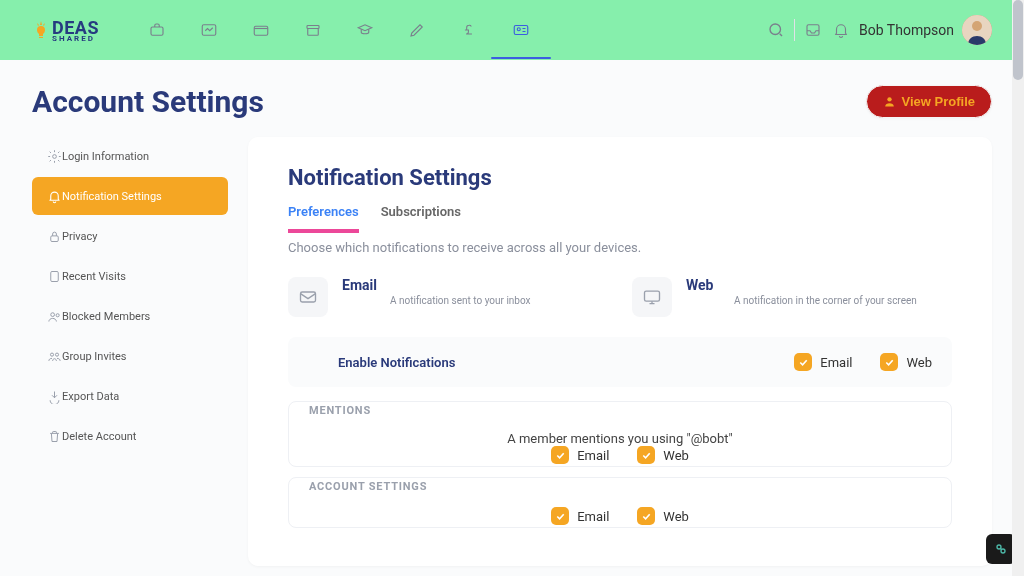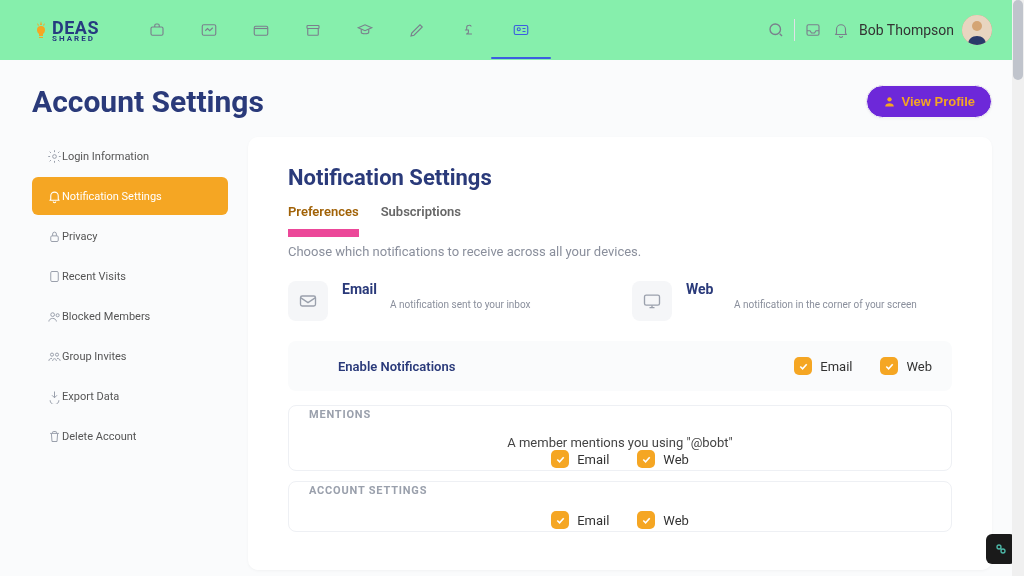--- a/index.html
+++ b/index.html
@@ -13,32 +13,32 @@
 .nav-icon.active { color:#3b5ee0; }
 .nav-icon.active::after { content:""; position:absolute; bottom:-19px; left:-20px; right:-20px; height:2px; background:#3b5ee0; border-radius:2px; }
 .header-right { display:flex; align-items:center; gap:8px; }
 .header-right .divider { width:1px; height:22px; background:#e0e2e8; }
 .username { font-size:14px; color:#333; }
 .avatar { width:30px; height:30px; border-radius:50%; background: linear-gradient(135deg,#d4a574 0%, #b8946a 50%, #9c7d5a 100%); display:flex; align-items:center; justify-content:center; overflow:hidden; }
 .avatar svg { width:100%; height:100%; }
 .page-wrap { padding: 24px 32px 0 32px; }
 .page-head { display:flex; align-items:center; justify-content:space-between; margin-bottom: 18px; }
 .page-title { font-size:30px; font-weight:700; color:#2a3a7a; }
-.view-profile { background:#6d28d9; border:1px solid #f5f5f5; border-radius:20px; padding:8px 16px; font-size:13px; color:#f5a623; font-weight:600; display:flex; align-items:center; gap:6px; cursor:pointer; box-shadow: 0 1px 3px rgba(0,0,0,0.04); }
+.view-profile { background:#b91c1c; border:1px solid #f5f5f5; border-radius:20px; padding:8px 16px; font-size:13px; color:#f5a623; font-weight:600; display:flex; align-items:center; gap:6px; cursor:pointer; box-shadow: 0 1px 3px rgba(0,0,0,0.04); }
 .content { display:flex; gap:20px; }
 .sidebar { width:196px; flex-shrink:0; }
 .side-item { display:flex; align-items:center; gap:0; padding:11px 14px; font-size:11px; color:#555; border-radius:6px; cursor:pointer; margin-bottom:2px; }
 .side-item.active { background:#f5a623; color:#fff; }
 .side-item .si-icon { width:16px; height:16px; display:flex; align-items:center; justify-content:center; color:#9aa0ac; }
 .side-item.active .si-icon { color:#fff; }
 .main { flex:1; background:#fff; border-radius:10px; padding:28px 40px; box-shadow: 0 1px 3px rgba(0,0,0,0.04); }
 .main-title { font-size:22px; font-weight:700; color:#2a3a7a; margin-bottom:14px; }
 .tabs { display:flex; gap:22px; margin-bottom:8px; }
 .tab { font-size:13px; font-weight:600; color:#666; padding-bottom:10px; cursor:pointer; }
-.tab.active { color:#a16207; border-bottom:8px solid #ec4899; margin-bottom:-1px; }
+.tab.active { color:#3b82f6; border-bottom:4px solid #ec4899; margin-bottom:-1px; }
 .tab-desc { font-size:13px; color:#8a8f9c; margin-bottom:22px; }
 .channels { display:flex; gap:24px; margin-bottom:20px; }
 .channel { display:flex; gap:14px; flex:1; align-items:flex-start; }
 .ch-icon { width:40px; height:40px; border-radius:8px; background:#f5f6f8; display:flex; align-items:center; justify-content:center; color:#9aa0ac; flex-shrink:0; }
 .ch-title { font-size:14px; font-weight:700; color:#2a3a7a; margin-bottom:2px; }
 .ch-desc { font-size:10px; color:#8a8f9c;margin-left:48px; }
 .band { background:#fafbfc; border-radius:8px; padding:16px 20px; display:flex; align-items:center; margin-bottom:14px; }
 .band-label { flex:1; font-size:13px; font-weight:600; color:#2a3a7a;padding-left:30px; }
 .checks { display:flex; gap:28px; }
 .check { display:flex; align-items:center; gap:8px; }

